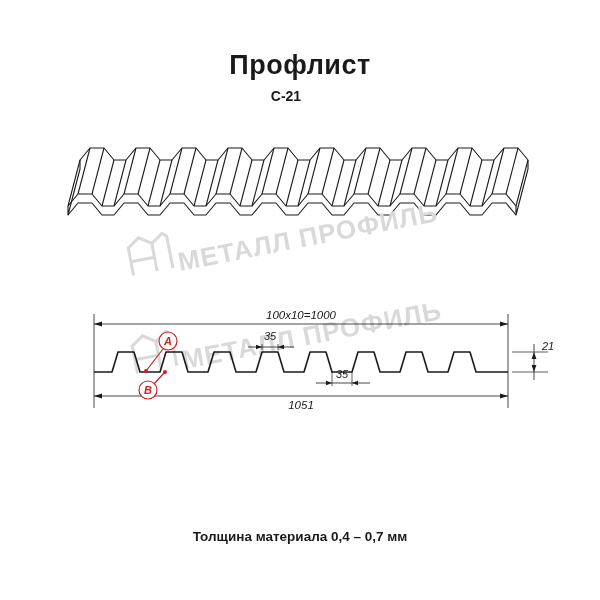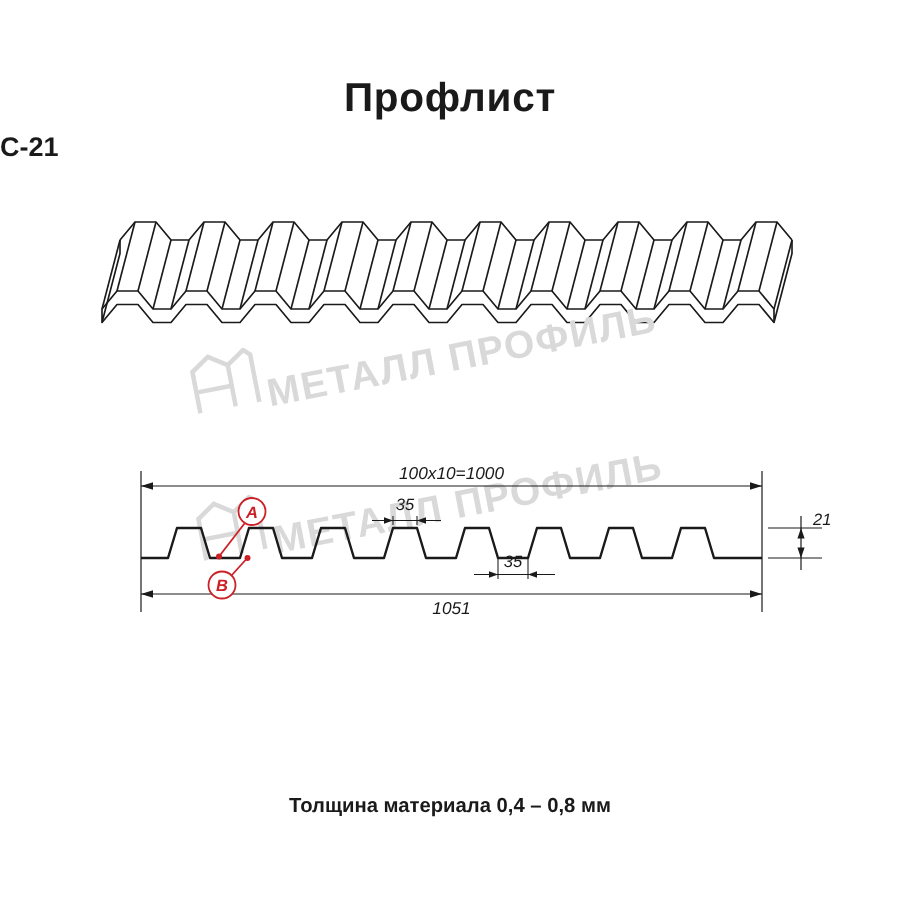--- a/index.html
+++ b/index.html
@@ -29,21 +29,22 @@
     font-size: 27px;
     font-weight: bold;
     letter-spacing: 0.5px;
     color: #1a1a1a;
   }
   .subtitle {
     position: absolute;
     top: 88px;
     left: 0;
     width: 572px;
-    font-size: 18px;
+    text-align: center;
+    font-size: 14px;
     font-weight: bold;
     color: #1a1a1a;
   }
   .footer-note {
     position: absolute;
     top: 529px;
     left: 0;
     width: 600px;
     text-align: center;
     font-size: 13.5px;
@@ -248,15 +249,15 @@
       <text x="241" y="109" text-anchor="middle" font-size="11.5" fill="#1a1a1a">1051</text>
       <text x="210" y="40" text-anchor="middle" font-size="11" fill="#1a1a1a">35</text>
       <text x="282" y="78" text-anchor="middle" font-size="11" fill="#1a1a1a">35</text>
       <text x="482" y="50" text-anchor="start" font-size="11" fill="#1a1a1a">21</text>
 
       <text x="108" y="45" text-anchor="middle" font-size="11" font-weight="bold" fill="#cc2027">A</text>
       <text x="88" y="94" text-anchor="middle" font-size="11" font-weight="bold" fill="#cc2027">B</text>
     </svg>
   </div>
 
-  <div class="footer-note">Толщина материала 0,4 – 0,8 мм</div>
+  <div class="footer-note">Толщина материала 0,4 – 0,7 мм</div>
 
 </div>
 
 </body></html>

